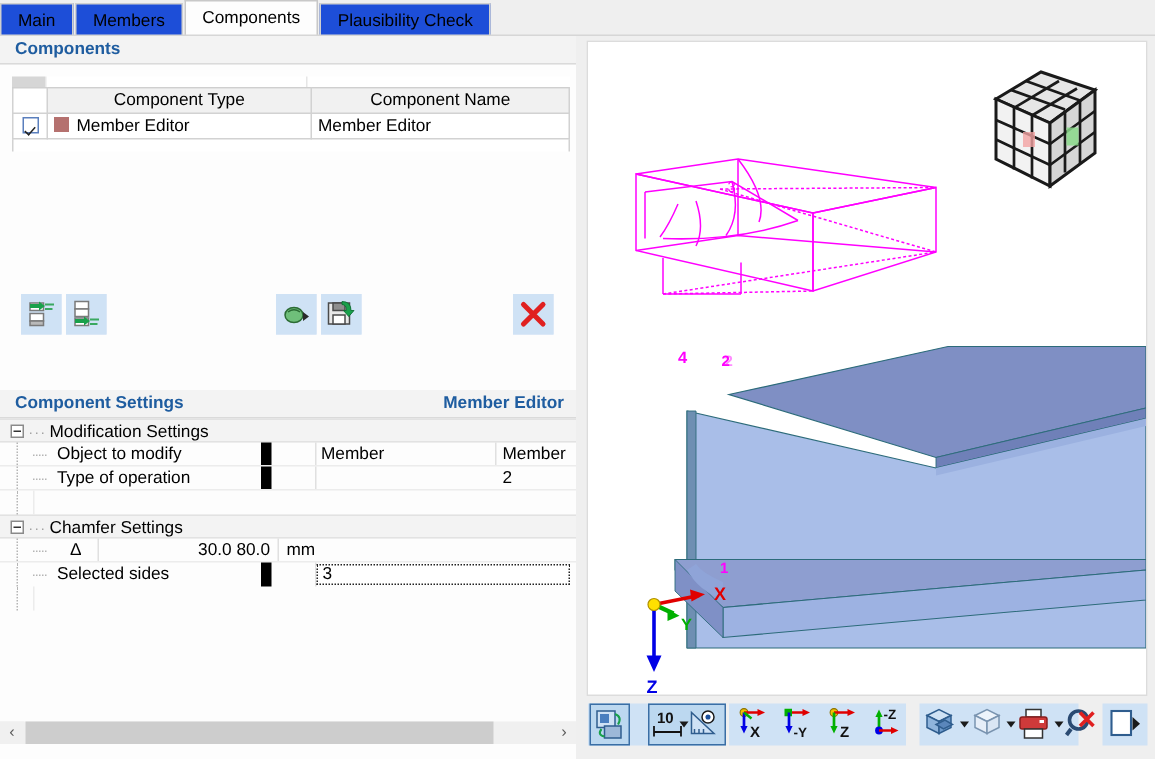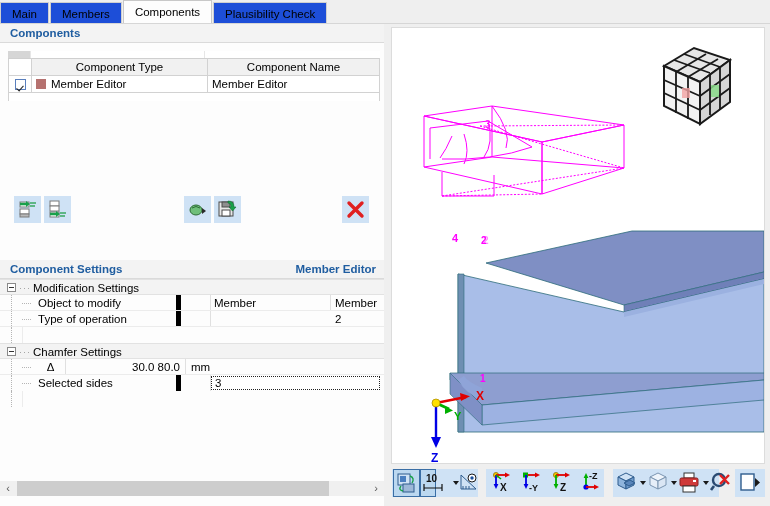--- a/index.html
+++ b/index.html
@@ -73,21 +73,21 @@
     width:9px;height:9px;border:1px solid #8a8a8a;background:#fff;margin:3px 3px 0 7px;
     position:relative;box-sizing:border-box;flex:none;
   }
   .expander:before{content:"";position:absolute;left:1px;top:3px;width:5px;height:1px;background:#333;}
   .dots{width:12px;flex:none;color:#9a9a9a;font-size:9px;letter-spacing:1px;}
   .glabel{flex:1;padding-left:2px;}
   .tree-ind{width:22px;flex:none;position:relative;}
   .tree-ind:before{content:"";position:absolute;left:11px;top:0;bottom:0;width:0;border-left:1px dotted #b5b5b5;}
   .tree-leaf{width:14px;flex:none;position:relative;}
   .tree-leaf:before{content:"";position:absolute;left:0;top:8px;width:9px;height:0;border-top:1px dotted #b5b5b5;}
-  .namecell{width:145px;flex:none;border-right:5px solid #000000;padding-left:2px;box-sizing:border-box;}
+  .namecell{width:145px;flex:none;border-right:7px solid #000000;padding-left:2px;box-sizing:border-box;}
   .symcell{width:30px;flex:none;text-align:center;border-right:1px solid #e0e0e0;box-sizing:border-box;}
   .valcell{width:120px;flex:none;border-right:1px solid #e0e0e0;padding-left:3px;box-sizing:border-box;}
   .valcell.num{text-align:right;padding-right:5px;padding-left:0;}
   .extracell{flex:1;padding-left:4px;box-sizing:border-box;}
   .unitcell{width:38px;flex:none;padding-left:5px;box-sizing:border-box;}
   .rowline{border-bottom:1px solid #ececec;}
   .focusfield{
     border:1px dotted #222;height:14px;line-height:13px;box-sizing:border-box;
     padding-left:3px;margin-top:1px;background:#fff;
   }
@@ -371,21 +371,21 @@
       <div class="tgroup" style="left:1px;width:86px">
         <div class="tbtn sel" style="left:1px;width:27px">
           <svg width="25" height="26" viewBox="0 0 25 26">
             <rect x="4" y="4" width="12" height="11" fill="#cfe2f5" stroke="#2f5d8e"></rect>
             <rect x="6" y="6" width="6" height="6" fill="#4a7fbf"></rect>
             <path d="M16 6 q5 2 2 7" stroke="#19a04b" fill="none" stroke-width="1.4"></path>
             <rect x="9" y="14" width="11" height="8" fill="#9db8d8" stroke="#2f5d8e"></rect>
             <path d="M7 16 q-3 4 2 5" stroke="#19a04b" fill="none" stroke-width="1.4"></path>
           </svg>
         </div>
-        <div class="tbtn sel" style="left:28px;width:16px">
+        <div class="tbtn sel" style="left:40px;width:52px">
           <svg width="26" height="26" viewBox="0 0 26 26">
             <text x="5" y="12" font-family="Liberation Sans, sans-serif" font-size="10" font-weight="bold" fill="#111">10</text>
             <path d="M3 14 L3 21 M3 18 L21 18 M21 14 L21 21" stroke="#111" stroke-width="1.2" fill="none"></path>
           </svg>
         </div>
         <div class="caret" style="left:61px"></div>
         <div class="tbtn" style="left:66px;width:22px">
           <svg width="22" height="26" viewBox="0 0 22 26">
             <polygon points="3,20 18,20 3,6" fill="#cfe2f5" stroke="#2f5d8e"></polygon>
             <circle cx="14" cy="9" r="4" fill="#fff" stroke="#1a1a1a"></circle>

